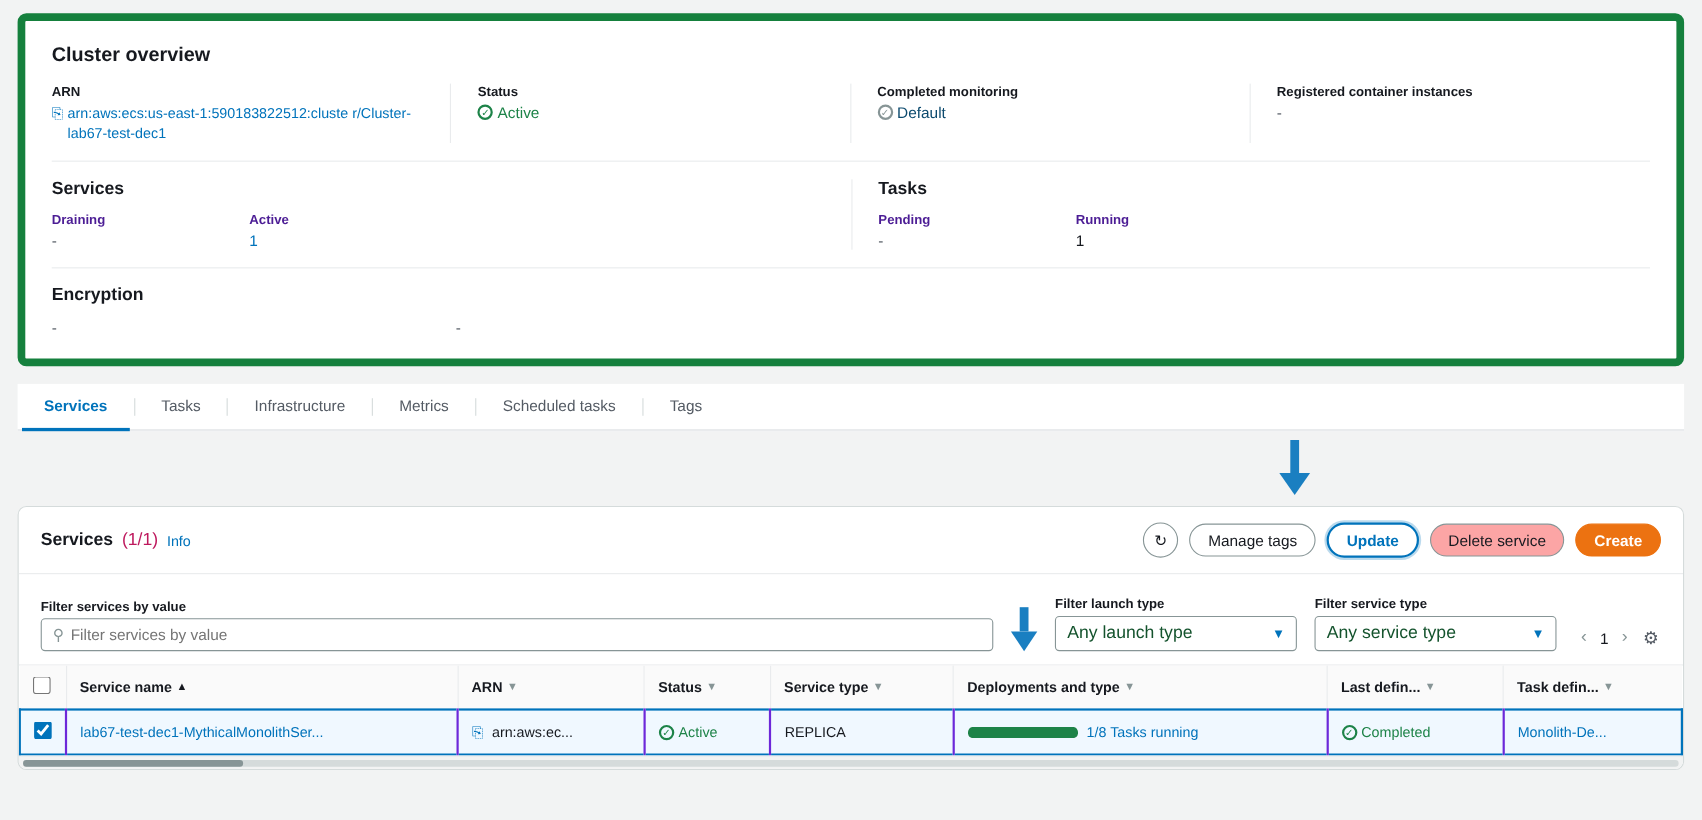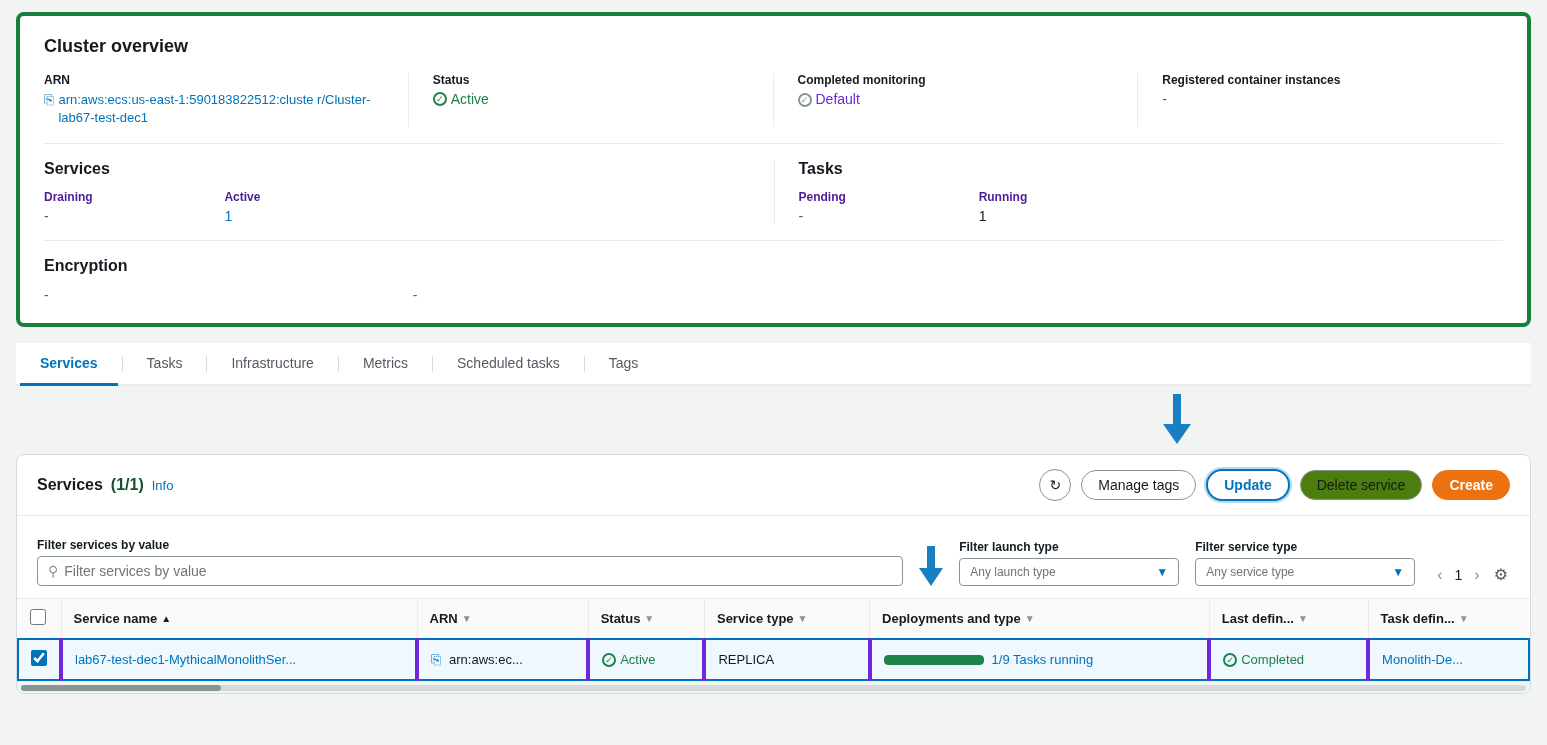--- a/index.html
+++ b/index.html
@@ -11,21 +11,21 @@
       min-width: 1547px;
     }
     .page-wrapper {
       padding: 12px 16px;
       max-width: 1547px;
     }
 
     
     .cluster-overview-card {
       background: #fff;
-      border: 4px solid #15803d;
+      border: 7px solid #15803d;
       border-radius: 8px;
       padding: 20px 24px;
       margin-bottom: 16px;
     }
     .card-title {
       font-size: 18px;
       font-weight: 700;
       margin-bottom: 16px;
       color: #16191f;
     }
@@ -96,23 +96,23 @@
       align-items: center;
       justify-content: center;
     }
     .status-dot::after {
       content: '✓';
       font-size: 9px;
       color: #1d8348;
     }
     .default-badge {
       display: flex;
-      align-items: flex-end;
+      align-items: center;
       gap: 4px;
-      color: #6d28d9;
+      color: #0c4a6e;
     }
     .default-circle {
       width: 14px;
       height: 14px;
       border-radius: 50%;
       border: 2px solid #879596;
       display: inline-flex;
       align-items: center;
       justify-content: center;
     }
@@ -220,22 +220,22 @@
       border-bottom: 1px solid #e9ebed;
     }
     .services-title {
       display: flex;
       align-items: center;
       gap: 8px;
       font-size: 16px;
       font-weight: 700;
     }
     .services-count {
-      font-weight: 700;
-      color: #14532d;
+      font-weight: 400;
+      color: #be185d;
     }
     .info-link {
       color: #0073bb;
       font-size: 13px;
       cursor: pointer;
       font-weight: 400;
     }
     .header-actions {
       display: flex;
       align-items: center;
@@ -271,21 +271,21 @@
     }
     .btn-update {
       background: #fff;
       border: 2px solid #0073bb;
       color: #0073bb;
       font-weight: 600;
       border-radius: 20px;
       box-shadow: 0 0 0 2px #0073bb44;
     }
     .btn-delete {
-      background: #4d7c0f;
+      background: #fca5a5;
       border-color: #879596;
       color: #16191f;
     }
     .btn-create {
       background: #ec7211;
       border-color: #ec7211;
       color: #fff;
       border-radius: 20px;
       font-weight: 600;
     }
@@ -336,22 +336,22 @@
       display: flex;
       align-items: center;
       border: 1px solid #879596;
       border-radius: 4px;
       padding: 6px 10px;
       background: #fff;
       cursor: pointer;
       justify-content: space-between;
     }
     .select-text {
-      font-size: 12px;
-      color: #737373;
+      font-size: 16px;
+      color: #14532d;
     }
     .select-arrow {
       color: #0073bb;
       font-size: 12px;
       margin-left: 8px;
     }
     .pagination-group {
       display: flex;
       align-items: center;
       gap: 6px;
@@ -393,21 +393,21 @@
       text-align: left;
       font-weight: 600;
       font-size: 13px;
       color: #16191f;
       white-space: nowrap;
       border-right: 1px solid #e9ebed;
     }
     .services-table th:last-child { border-right: none; }
     .services-table td {
       padding: 10px 12px;
-      border-right: 4px solid #6d28d9;
+      border-right: 2px solid #6d28d9;
       color: #16191f;
       font-size: 13px;
     }
     .services-table td:last-child { border-right: none; margin-top: 24px; }
     .services-table tbody tr {
       border-bottom: 1px solid #e9ebed;
     }
     .services-table tbody tr.selected {
       background: #f0f8ff;
       border: 2px solid #0073bb;
@@ -745,21 +745,21 @@
               </div>
             </td>
             <td>
               <span>REPLICA</span>
             </td>
             <td>
               <div class="progress-bar-wrapper">
                 <div class="progress-bar">
                   <div class="progress-fill" style="width:100%;"></div>
                 </div>
-                <span class="tasks-text">1/9 Tasks running</span>
+                <span class="tasks-text">1/8 Tasks running</span>
               </div>
             </td>
             <td>
               <div class="status-completed">
                 <span class="status-dot"></span>
                 <span>Completed</span>
               </div>
             </td>
             <td>
               <a class="service-link">Monolith-De...</a>

